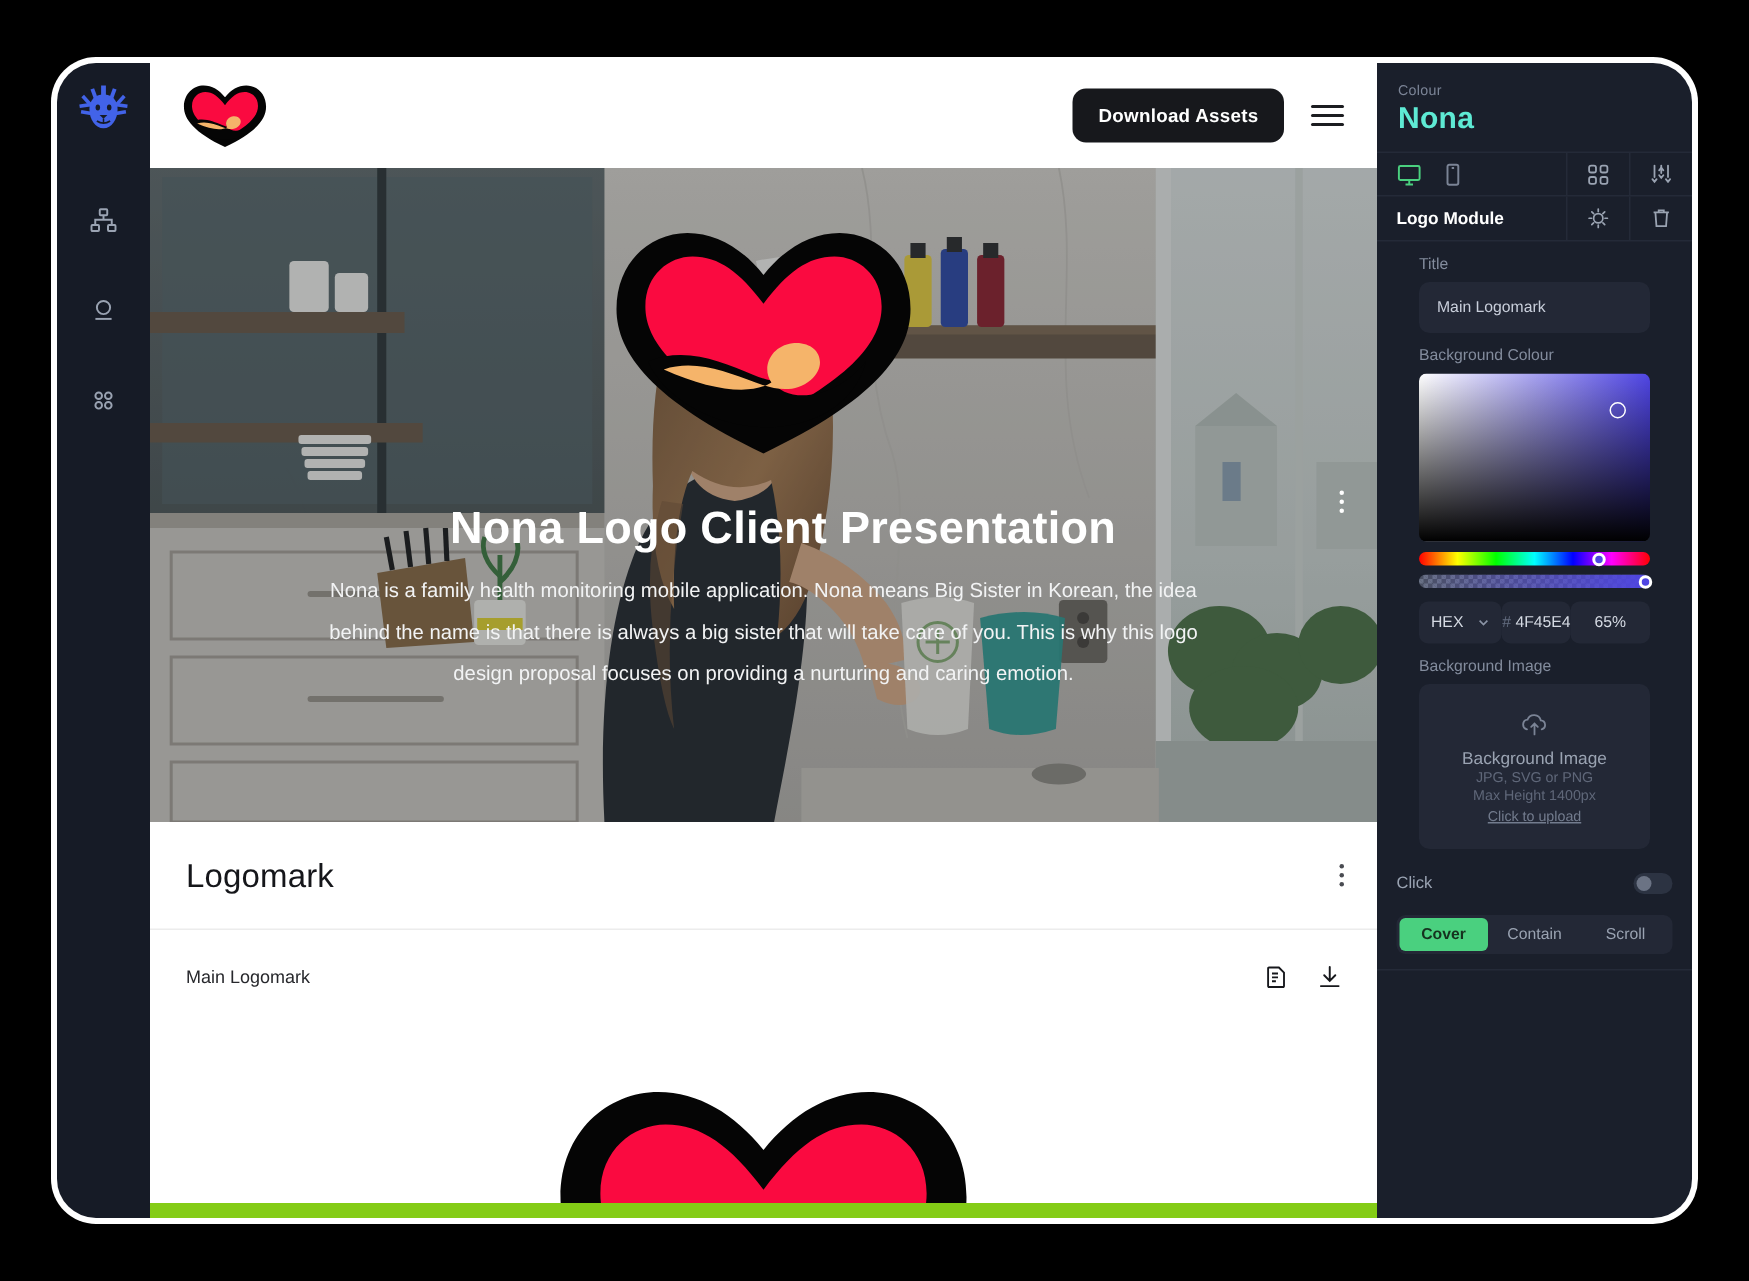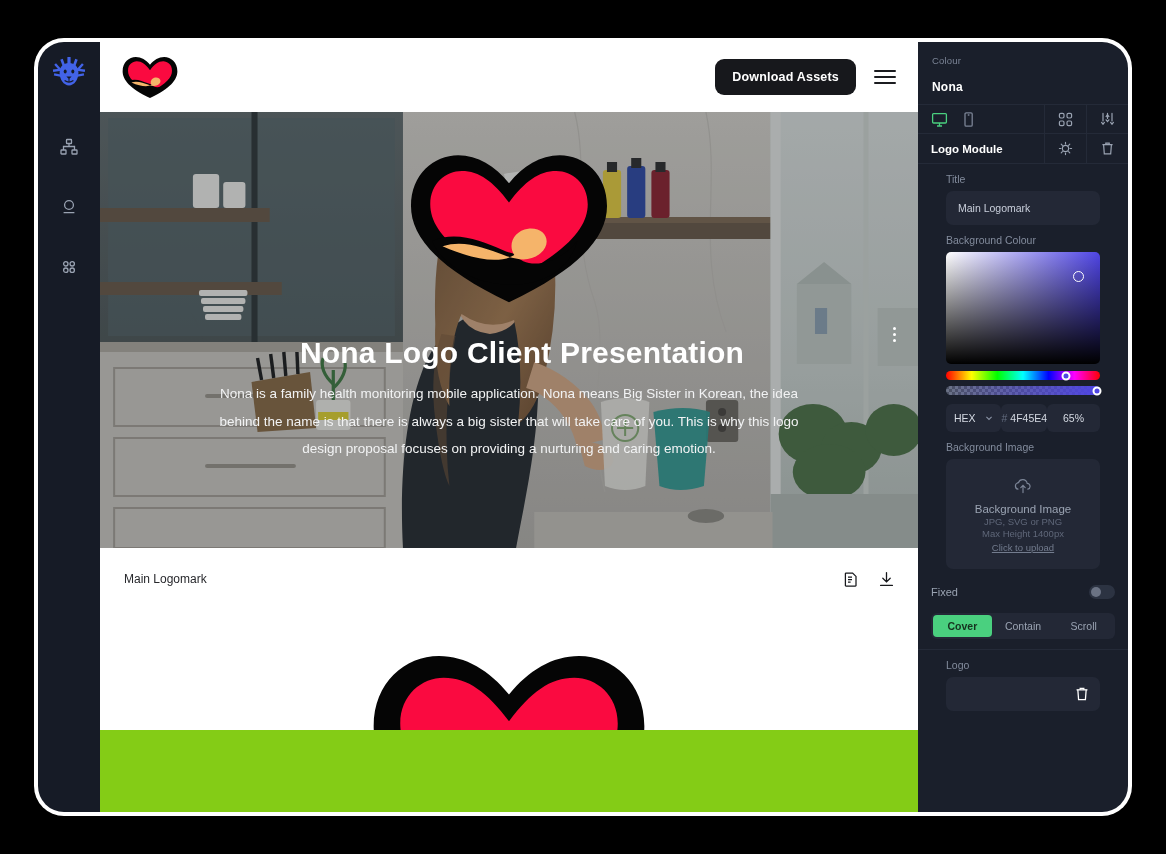--- a/index.html
+++ b/index.html
@@ -162,21 +162,21 @@
   
   .panel {
     flex: 0 0 210px;
     width: 210px;
     background: #1a1f2b;
     display: flex; flex-direction: column;
     overflow: hidden;
   }
   .panel-head { padding: 13px 14px 10px; }
   .panel-eyebrow { font-size: 9.5px; color: #7b8496; letter-spacing: .2px; }
-  .panel-title { font-size: 12px; color: #ffffff; font-weight: bold; margin-top: 14px; letter-spacing: .2px; }
+  .panel-title { font-size: 20px; color: #5eead4; font-weight: bold; margin-top: 2px; letter-spacing: .2px; }
 
   .panel-toolbar {
     display: flex; align-items: stretch;
     height: 30px;
     border-top: 1px solid #242a38;
     border-bottom: 1px solid #242a38;
   }
   .tb-left { display: flex; align-items: center; gap: 12px; padding-left: 13px; flex: 1 1 auto; }
   .tb-cell {
     width: 42px;
@@ -526,20 +526,29 @@
           <div class="hero-sub">Nona is a family health monitoring mobile application. Nona means Big Sister in Korean, the idea behind the name is that there is always a big sister that will take care of you. This is why this logo design proposal focuses on providing a nurturing and caring emotion.</div>
         </div>
 
         <div class="hero-kebab">
           <i></i>
             <i></i>
             <i></i>
         </div>
       </div>
 
+      <div class="sec-head">
+        <div class="sec-title">Logomark</div>
+        <div class="sec-spacer"></div>
+        <div class="kebab-dark">
+            <i></i>
+            <i></i>
+            <i></i>
+          </div>
+      </div>
 
       <div class="asset-row">
         <div class="asset-name">Main Logomark</div>
         <div class="row-spacer"></div>
         <div class="row-icon">
           <svg width="17" height="17" viewBox="0 0 17 17" fill="none" stroke="currentColor" stroke-width="1.25">
             <path d="M4 2 h6.6 L14 5.4 V14.4 a0.6 0.6 0 0 1 -0.6 0.6 H4 a0.6 0.6 0 0 1 -0.6 -0.6 V2.6 A0.6 0.6 0 0 1 4 2 Z"></path>
             <path d="M6 6 h4 M6 8.6 h4 M6 11.2 h2.6"></path>
           </svg>
         </div>
@@ -660,41 +669,31 @@
             </svg>
             <div class="dz-title">Background Image</div>
             <div class="dz-line">JPG, SVG or PNG</div>
             <div class="dz-line">Max Height 1400px</div>
             <div class="dz-upload">Click to upload</div>
           </div>
         </div>
 
         <div style="margin-top:8px">
           <div class="toggle-row">
-            <div class="toggle-label">Fixed</div>
+            <div class="toggle-label">Click</div>
             <div class="toggle">
                 <i></i>
               </div>
           </div>
         </div>
 
         <div class="seg">
           <div class="seg-item active">Cover</div>
           <div class="seg-item">Contain</div>
           <div class="seg-item">Scroll</div>
         </div>
 
         <div class="panel-div"></div>
 
-        <div class="fld">
-          <div class="fld-label">Logo</div>
-          <div class="logo-card">
-            <svg width="16" height="16" viewBox="0 0 15 15" fill="none" stroke="#ffffff" stroke-width="1.2">
-              <path d="M2.4 3.6 h10.2"></path>
-              <path d="M5.8 3.6 V2.2 h3.4 V3.6"></path>
-              <path d="M3.6 3.6 l0.7 9.2 h6.4 l0.7 -9.2"></path>
-            </svg>
-          </div>
-        </div>
       </div>
     </div>
   </div>
 </div>
 
 </body></html>

